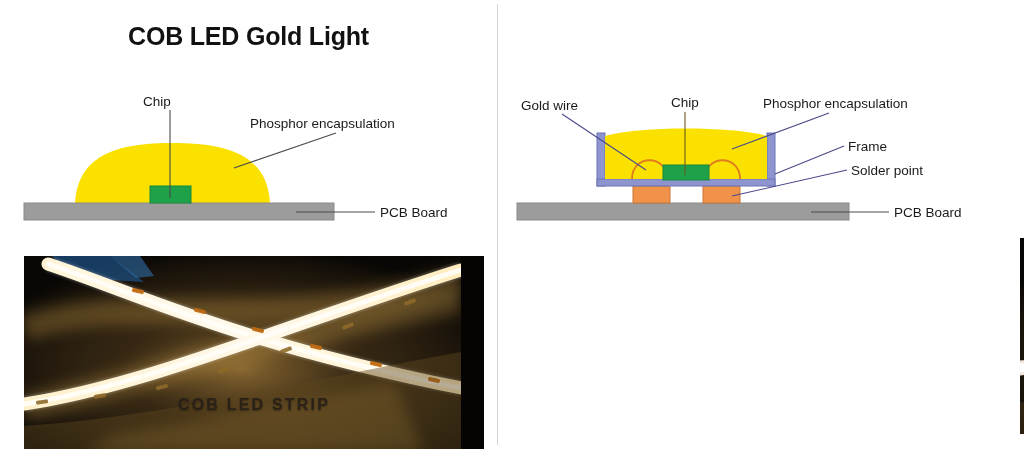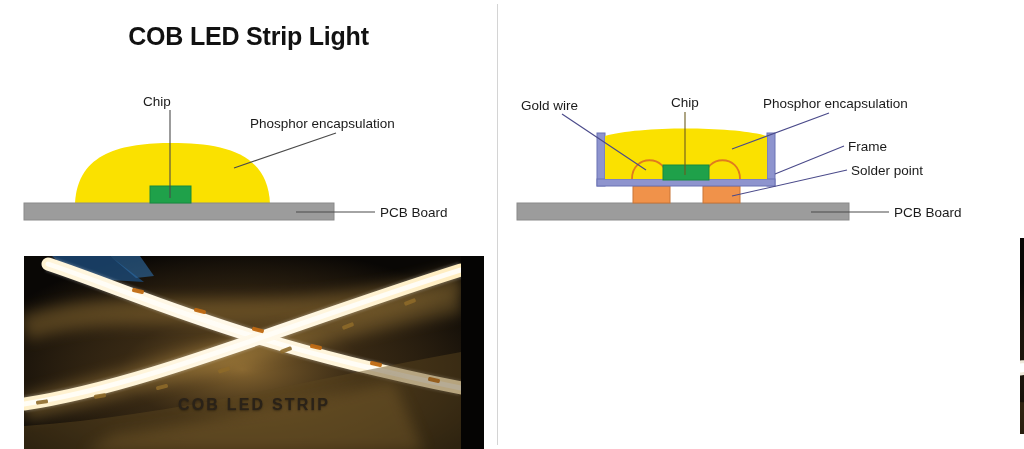--- a/index.html
+++ b/index.html
@@ -84,21 +84,21 @@
 </style>
 </head>
 <body>
 
 <div id="root">
 
   <div class="divider"></div>
 
   <div class="panel" id="panel-cob">
 
-    <div class="title">COB LED Strip Light</div>
+    <div class="title">COB LED Gold Light</div>
 
     <svg class="diagram" width="497" height="232" viewBox="0 0 497 232">
 
       <path d="M 75,204 C 77,152 123,143 172,143 C 222,143 268,152 270,204 Z" fill="#FAE100"></path>
 
       <rect x="24" y="203" width="310" height="17" fill="#9C9C9C" stroke="#8A8A8A" stroke-width="1"></rect>
 
       <rect x="150" y="186" width="41" height="17" fill="#1FA14A" stroke="#178A3E" stroke-width="1"></rect>
 
       <line x1="170" y1="110" x2="170" y2="198" stroke="#4A4A4A" stroke-width="1.1"></line>

